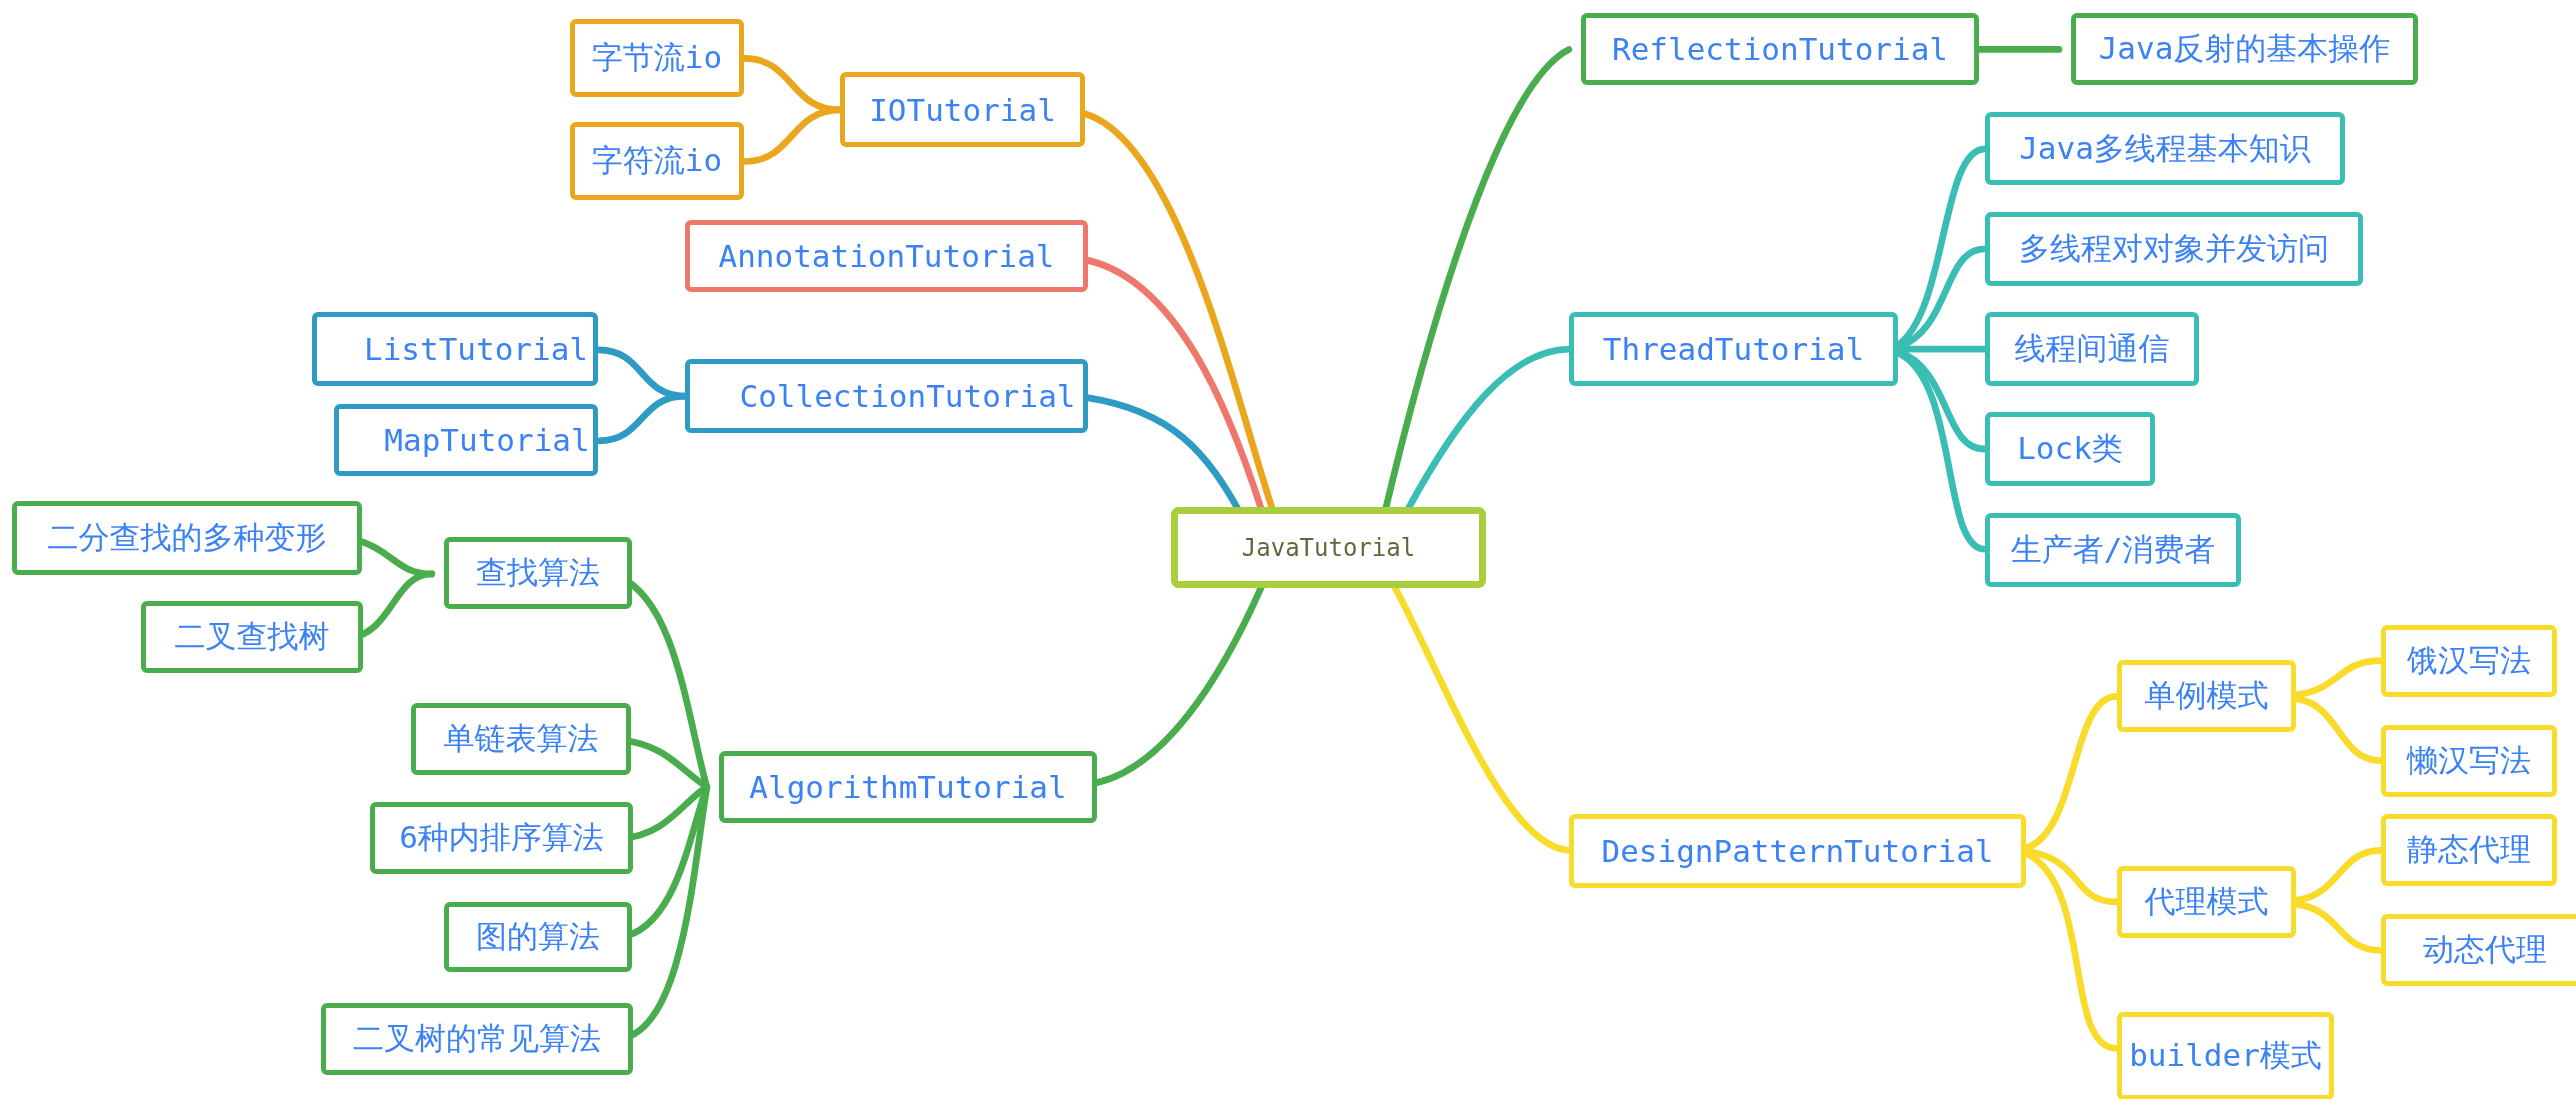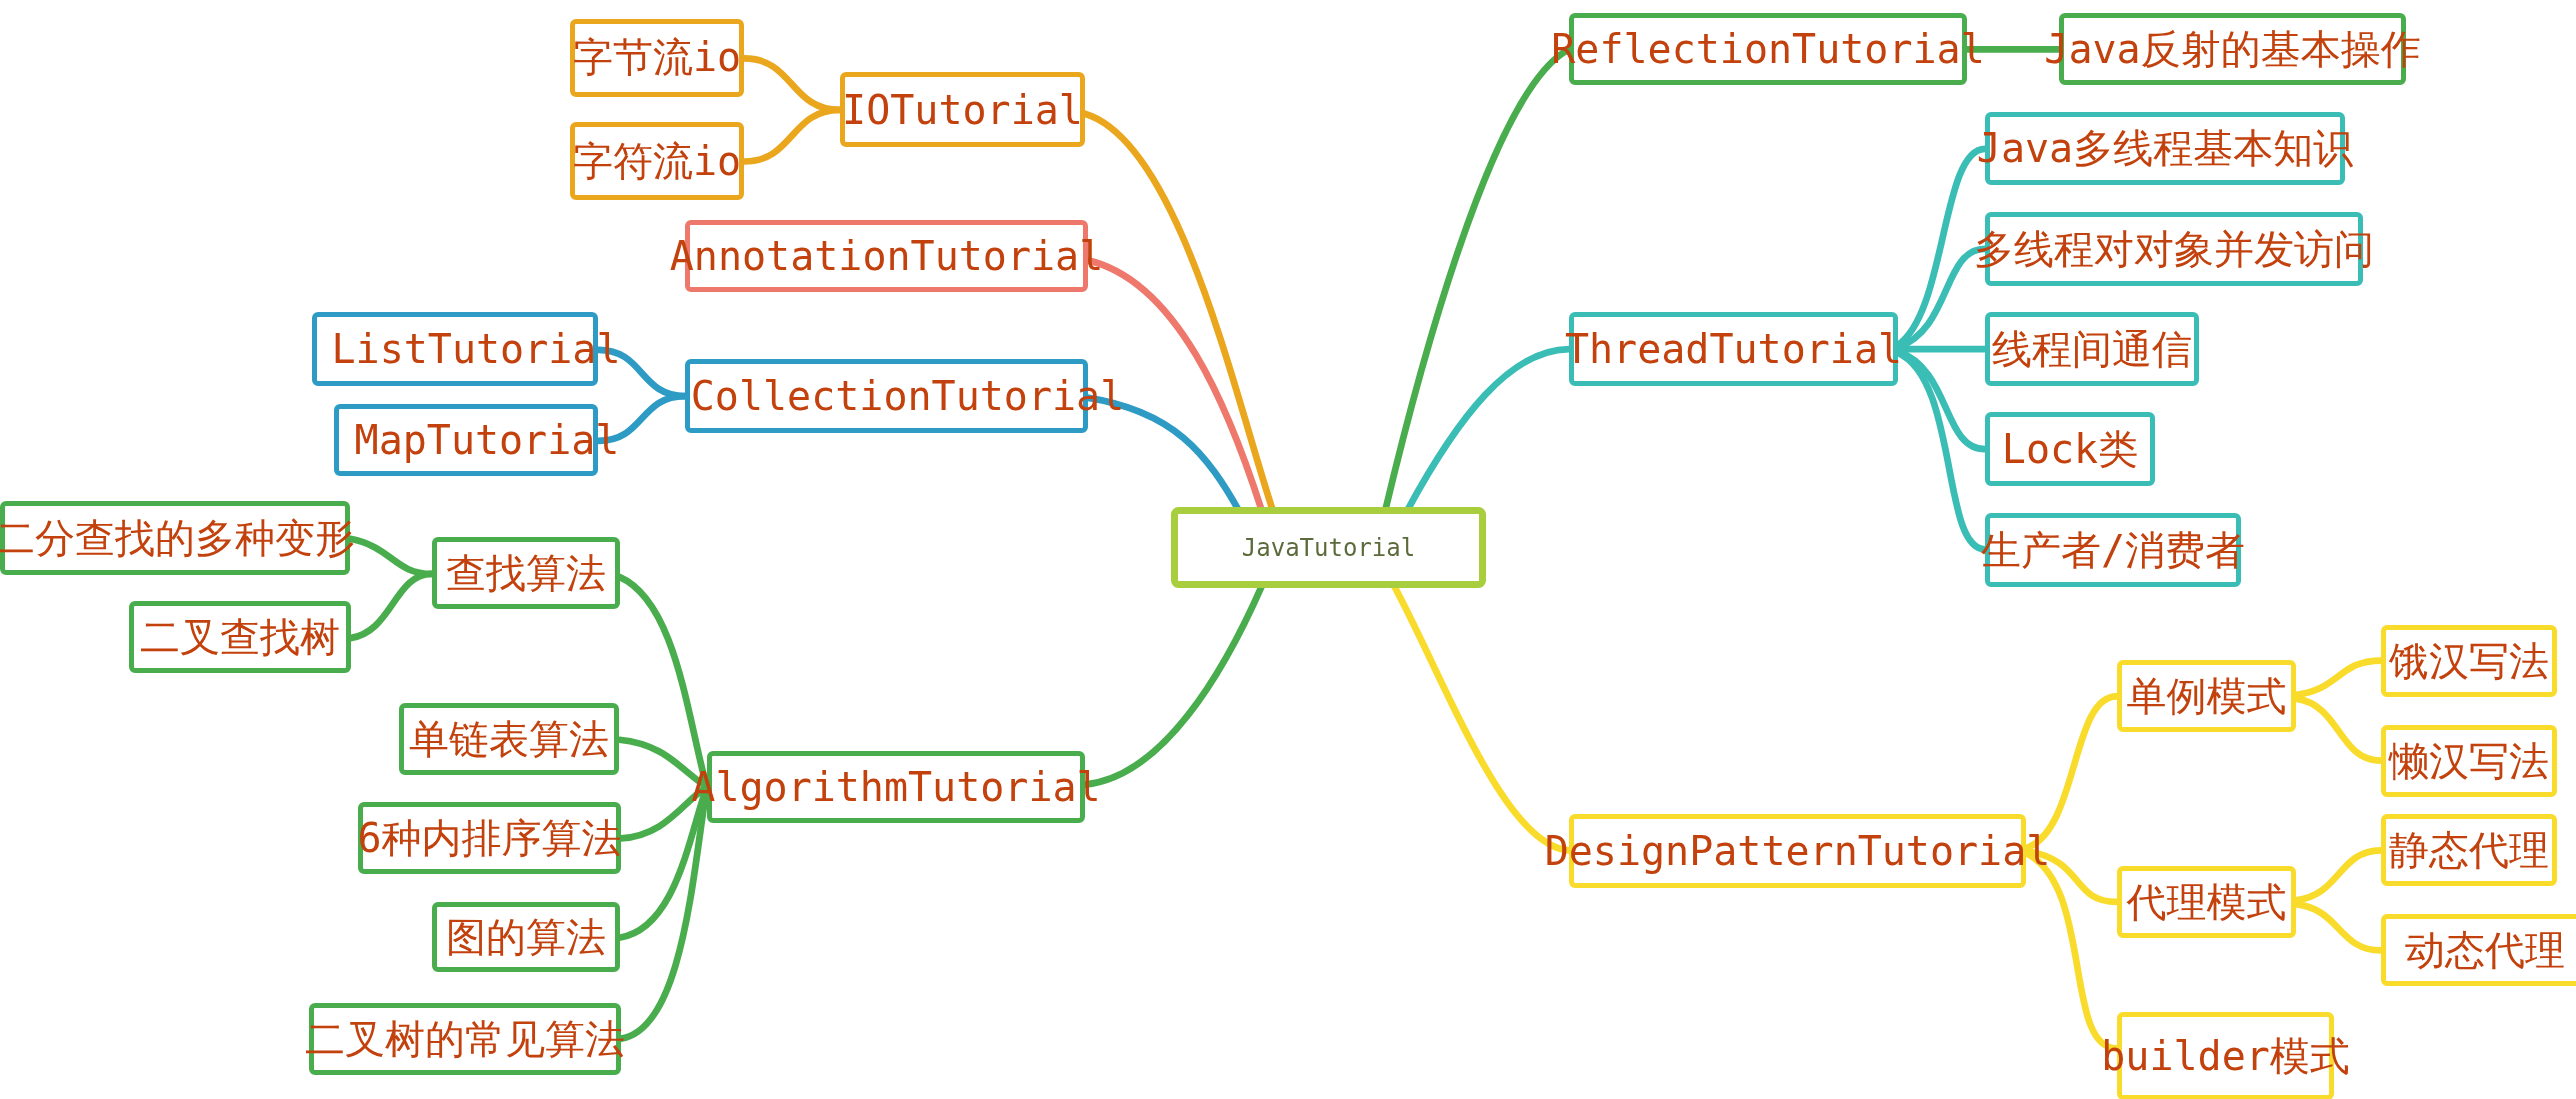--- a/index.html
+++ b/index.html
@@ -37,29 +37,29 @@
 
   .node {
     position: absolute;
     box-sizing: border-box;
     background: #ffffff;
     border: 5.2px solid #999;
     border-radius: 6px;
     display: flex;
     align-items: center;
     justify-content: center;
-    font-size: 40px;
-    color: #c2410c;
+    font-size: 31px;
+    color: #3b82f6;
     white-space: nowrap;
     z-index: 2;
   }
   .node.orange { border-color: #eaa71e; }
   .node.red    { border-color: #ee786c; justify-content: center; }
   .node.blue   { border-color: #2e9bc5; padding-left: 42px; }
-  .node.green  { border-color: #49ad4d; }
+  .node.green  { border-color: #49ad4d; margin-left: 12px; }
   .node.teal   { border-color: #39bdb5; }
   .node.yellow { border-color: #f9dc2b; }
   .node.center {
     border: 7.5px solid #a8ce3e;
     border-radius: 7.5px;
     color: #5c6b3c;
     font-size: 24px;
     z-index: 3;
   }
 </style>

